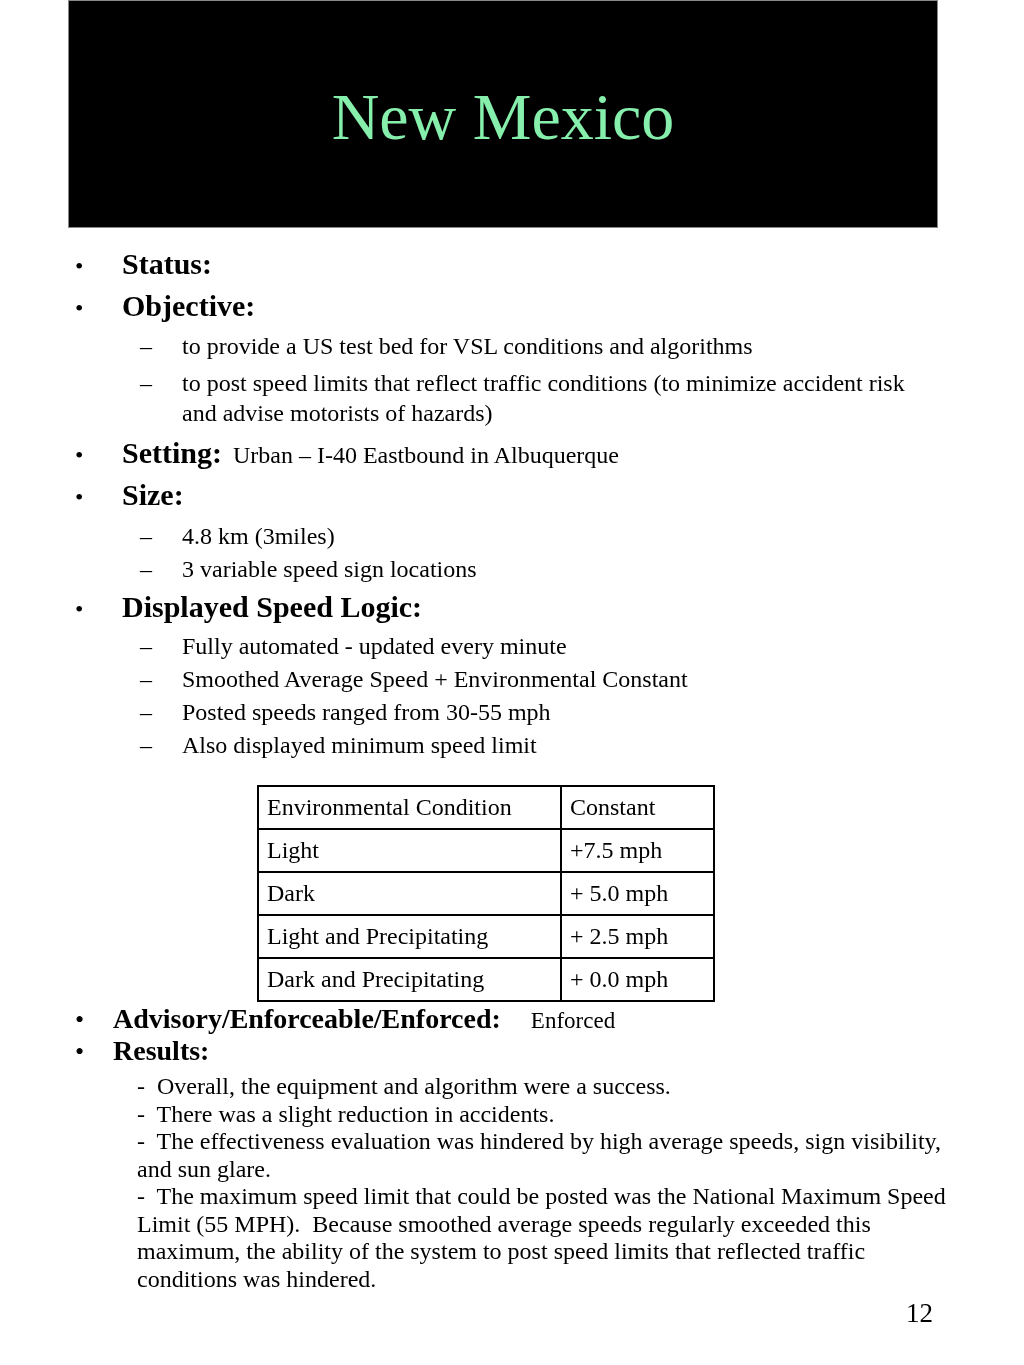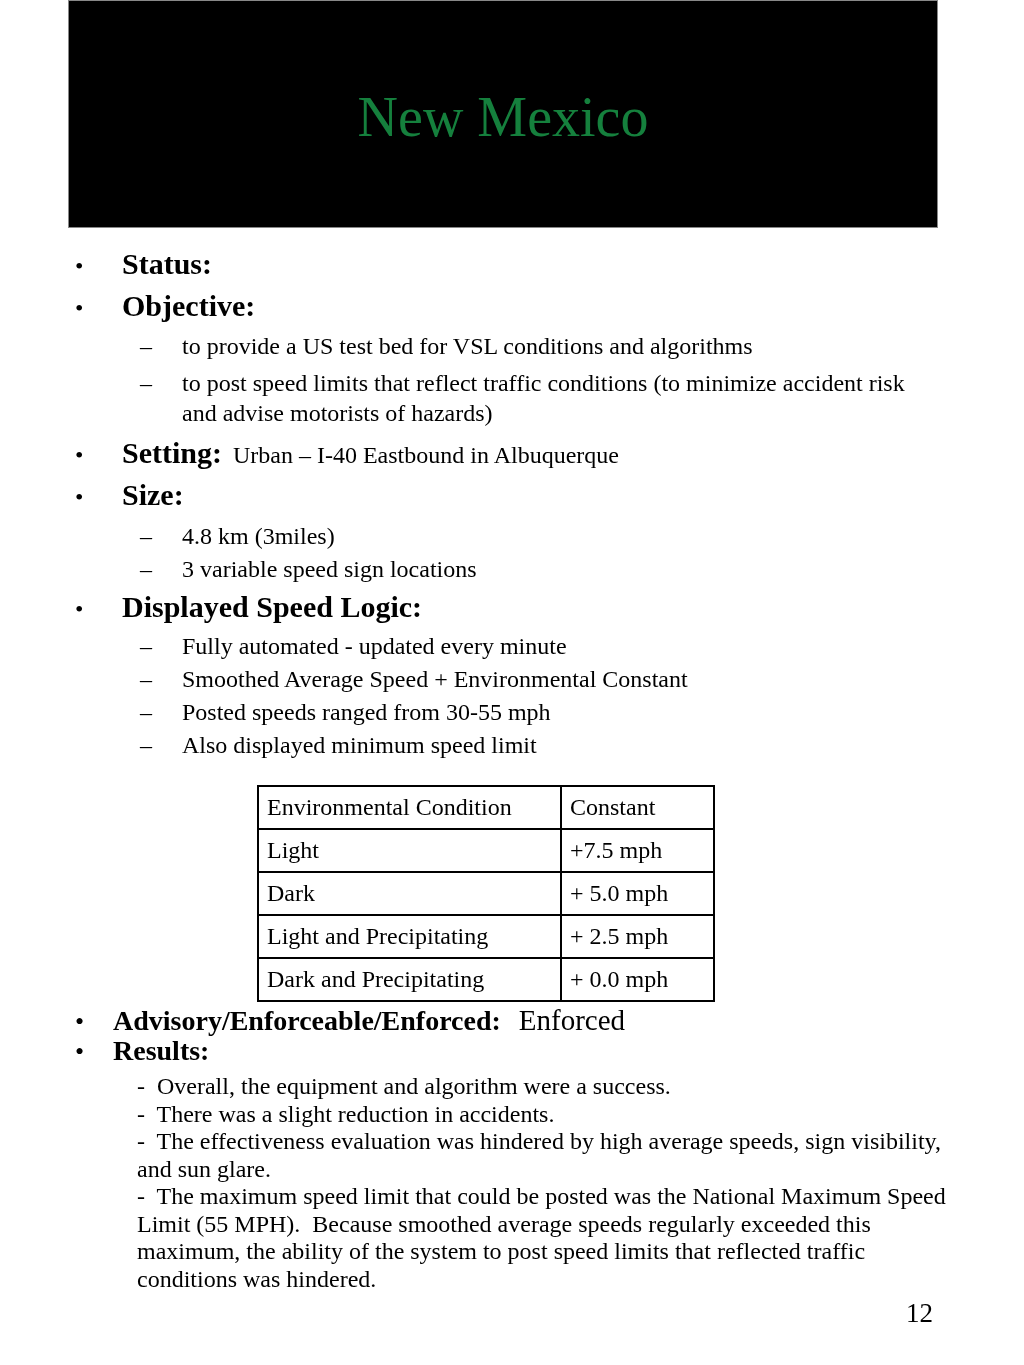--- a/index.html
+++ b/index.html
@@ -19,22 +19,22 @@
     position: absolute;
     left: 68px; top: 0;
     width: 870px; height: 228px;
     background: #000000;
     border: 1px solid #888888;
     display: flex;
     align-items: center;
     justify-content: center;
   }
   .banner-title {
-    color: #15803d;
-    font-size: 56px;
+    color: #86efac;
+    font-size: 66px;
     line-height: 1;
     padding-top: 6px;
     white-space: nowrap;
   }
 
   
   .l1 {
     position: absolute;
     left: 75px;
     display: flex;
@@ -51,21 +51,21 @@
     font-size: 30px;
     line-height: 1.1;
   }
   .body-inline {
     font-size: 24px;
     margin-left: 11px;
   }
   
   .l1.compact .bullet { width: 38px; font-size: 26px; }
   .l1.compact .h1 { font-size: 28px; }
-  .l1.compact .body-inline { font-size: 29px; margin-left: 18px; }
+  .l1.compact .body-inline { font-size: 23px; margin-left: 30px; }
 
   
   .l2-list { position: absolute; left: 140px; }
   .l2-item { display: flex; align-items: baseline; margin-bottom: 3px; }
   .dash {
     display: inline-block;
     width: 42px;
     flex: 0 0 42px;
     font-size: 24px;
   }

